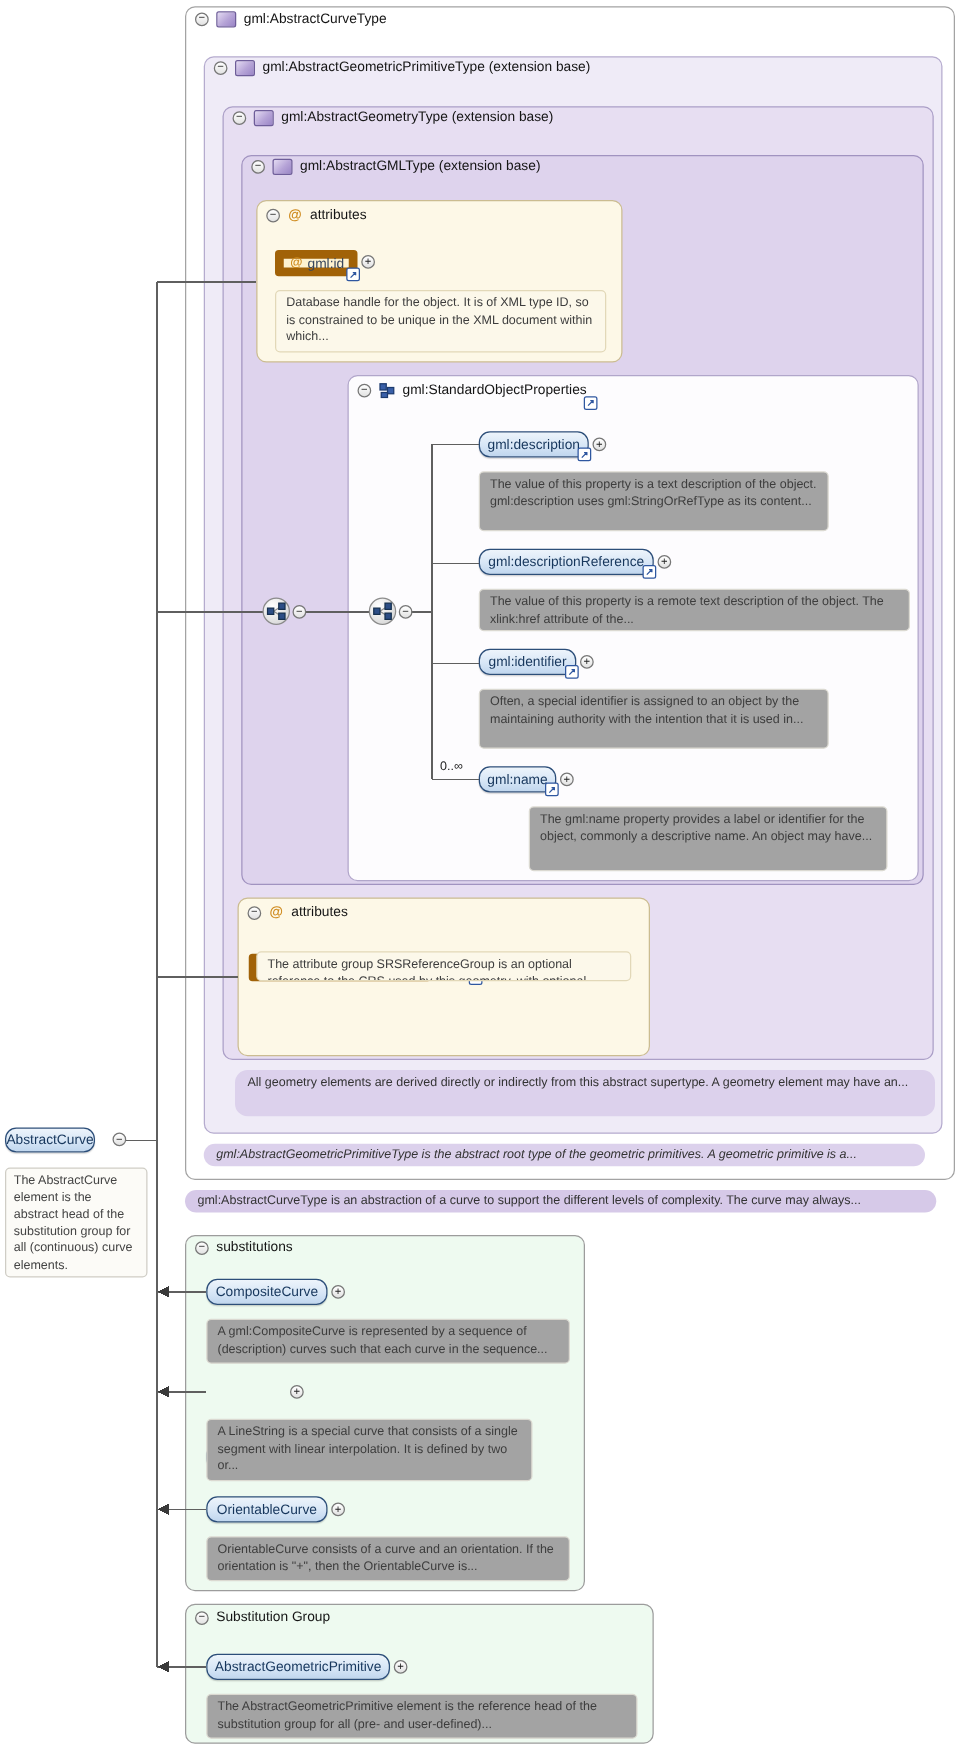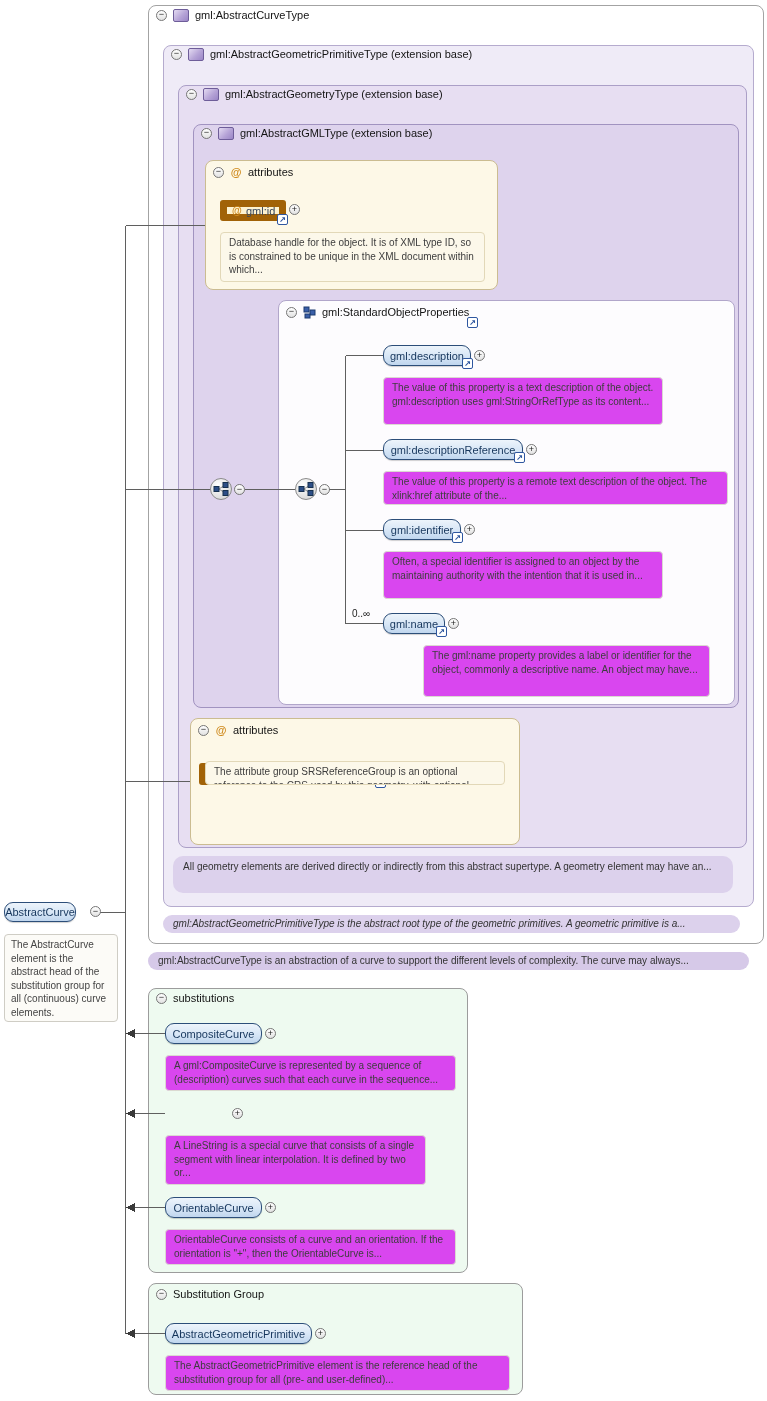--- a/index.html
+++ b/index.html
@@ -15,21 +15,21 @@
   .toggle.plus::before{content:"+";margin-top:-1px;}
   .ct-icon{width:14px;height:11px;min-width:14px;border:1px solid #6e5d99;border-radius:2px;
            background:linear-gradient(135deg,#e4dbf2 0%,#b6a4d7 55%,#9a85c6 100%);}
   .at-icon{min-width:12px;height:12px;display:flex;align-items:center;justify-content:center;
            font-size:11px;font-weight:bold;color:#cf8a1d;}
   .at-icon::before{content:"@";}
   .at-icon.small{font-size:10px;min-width:10px;}
   .elem{border:1px solid #2c4e79;border-radius:9px;display:flex;align-items:center;justify-content:center;
         font-size:11px;color:#16365c;background:linear-gradient(180deg,#edf4fb 0%,#d7e6f6 55%,#c0d6ee 100%);
         box-shadow:0 1px 1px rgba(0,0,0,.18);white-space:nowrap;}
-  .doc{background:#d946ef;border:1px solid #dbd9d1;border-radius:4px;padding:3px 8px;font-size:10px;
+  .doc{background:#a3a3a3;border:1px solid #dbd9d1;border-radius:4px;padding:3px 8px;font-size:10px;
        line-height:1.35;color:#3d3d3d;overflow:hidden;}
   .doc.cream{background:#fcf8ea;border-color:#e2d8b8;}
   .doc.plain{background:#fcfbf7;border-color:#cfcdc5;color:#444;}
   .pill{border-radius:10px;background:#dcd1ec;font-size:10px;color:#333;padding:4px 10px;line-height:1.4;overflow:hidden;}
   .pill.nowrap{white-space:nowrap;padding:2px 10px;}
   .attrbox{background:#fdf8e7;border:1px solid #cbbc91;border-radius:8px;}
   .attr-item{background:#fdf2d0;border:7px solid #a16207;border-radius:3px;display:flex;align-items:center;
              gap:4px;padding:0 5px;font-size:11px;color:#37465c;white-space:nowrap;}
   .link{width:11px;height:11px;background:#fff;border:1px solid #2f57a0;border-radius:2px;display:flex;
         align-items:center;justify-content:center;font-size:8px;line-height:1;color:#2f57a0;font-weight:bold;}
@@ -136,21 +136,21 @@
     <svg width="13" height="13">
       <rect x="1" y="1" width="5" height="5" fill="#e8942a" stroke="#a05f10"></rect>
       <rect x="7" y="4" width="5" height="5" fill="#e8942a" stroke="#a05f10"></rect>
       <rect x="2" y="8" width="5" height="4" fill="#e8942a" stroke="#a05f10"></rect>
     </svg>
     <span>gml:SRSReferenceGroup</span>
   </div>
   <div class="abs link" style="left:375px;top:777px;"></div>
   <div class="abs doc cream" style="left:205px;top:761px;width:300px;height:24px;">The attribute group SRSReferenceGroup is an optional reference to the CRS used by this geometry, with optional...</div>
 
-  <div class="abs pill" style="left:173px;top:856px;width:560px;height:37px;">All geometry elements are derived directly or indirectly from this abstract supertype. A geometry element may have an...</div>
+  <div class="abs pill" style="left:188px;top:856px;width:560px;height:37px;">All geometry elements are derived directly or indirectly from this abstract supertype. A geometry element may have an...</div>
   <div class="abs pill nowrap" style="left:163px;top:915px;width:577px;height:18px;font-style:italic;">gml:AbstractGeometricPrimitiveType is the abstract root type of the geometric primitives. A geometric primitive is a...</div>
   <div class="abs pill nowrap" style="left:148px;top:952px;width:601px;height:18px;background:#d6c9e8;">gml:AbstractCurveType is an abstraction of a curve to support the different levels of complexity. The curve may always...</div>
 
   <div class="abs elem" style="left:4px;top:902px;width:72px;height:20px;">
     <span>AbstractCurve</span>
   </div>
   <div class="abs doc plain" style="left:4px;top:934px;width:114px;height:88px;padding:3px 6px;">The AbstractCurve element is the abstract head of the substitution group for all (continuous) curve elements.</div>
 
   <div class="abs box" style="left:148px;top:988px;width:320px;height:285px;border-color:#9c9c9c;background:#eefaf0;"></div>
   <div class="abs hdr" style="left:156px;top:991px;">

